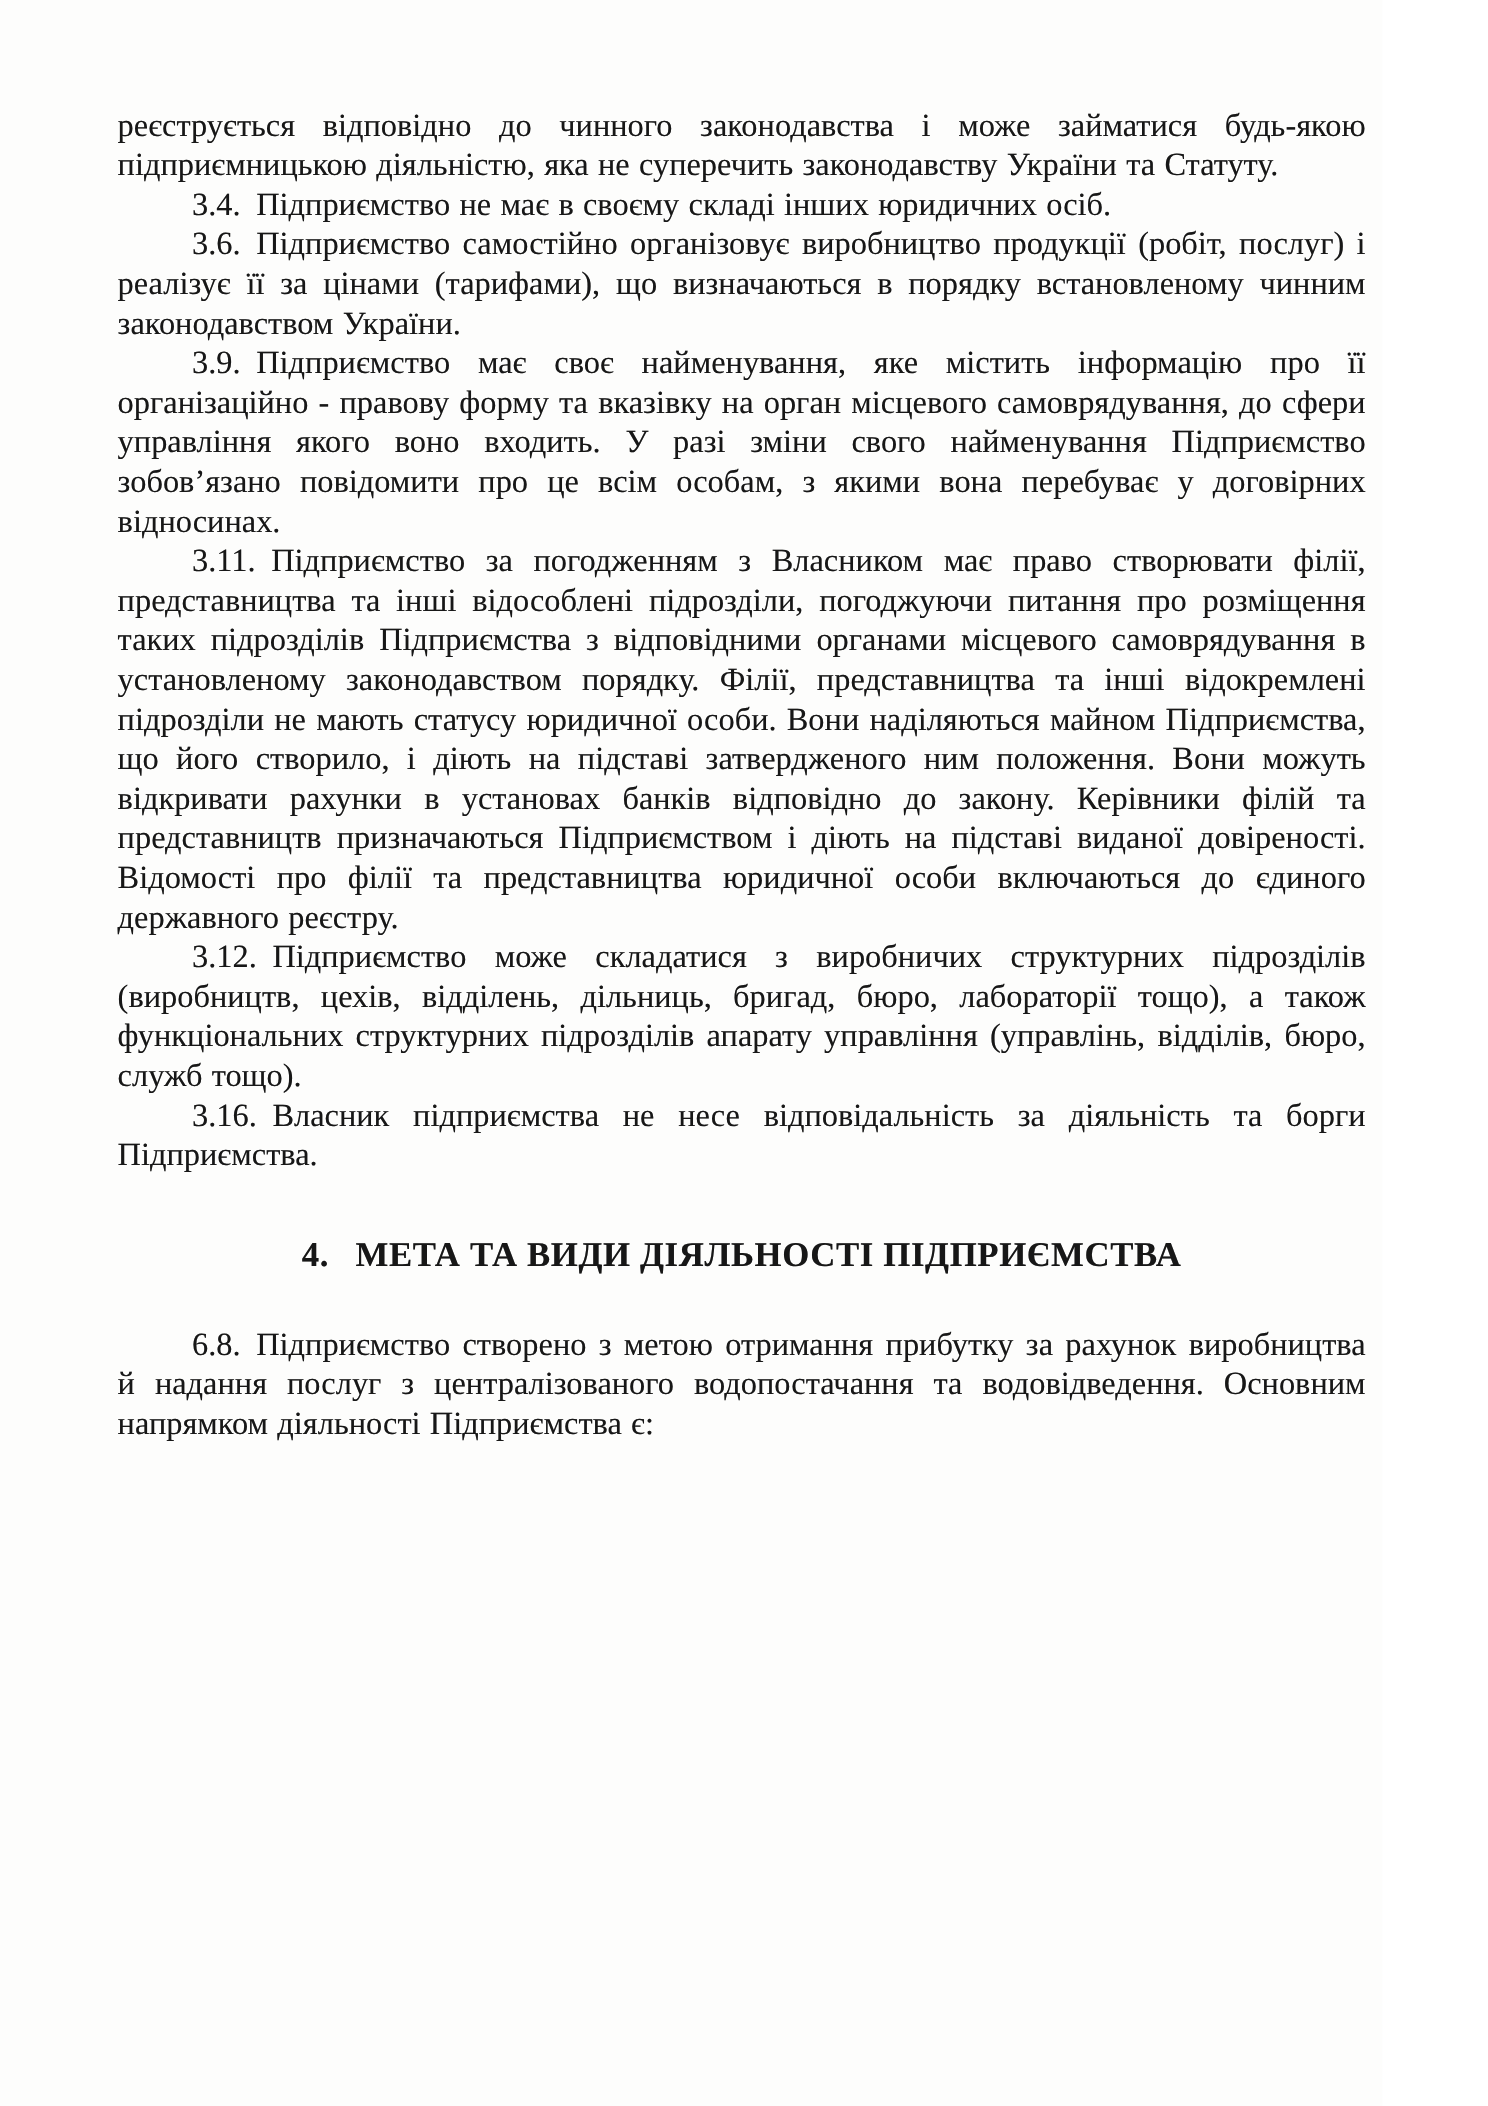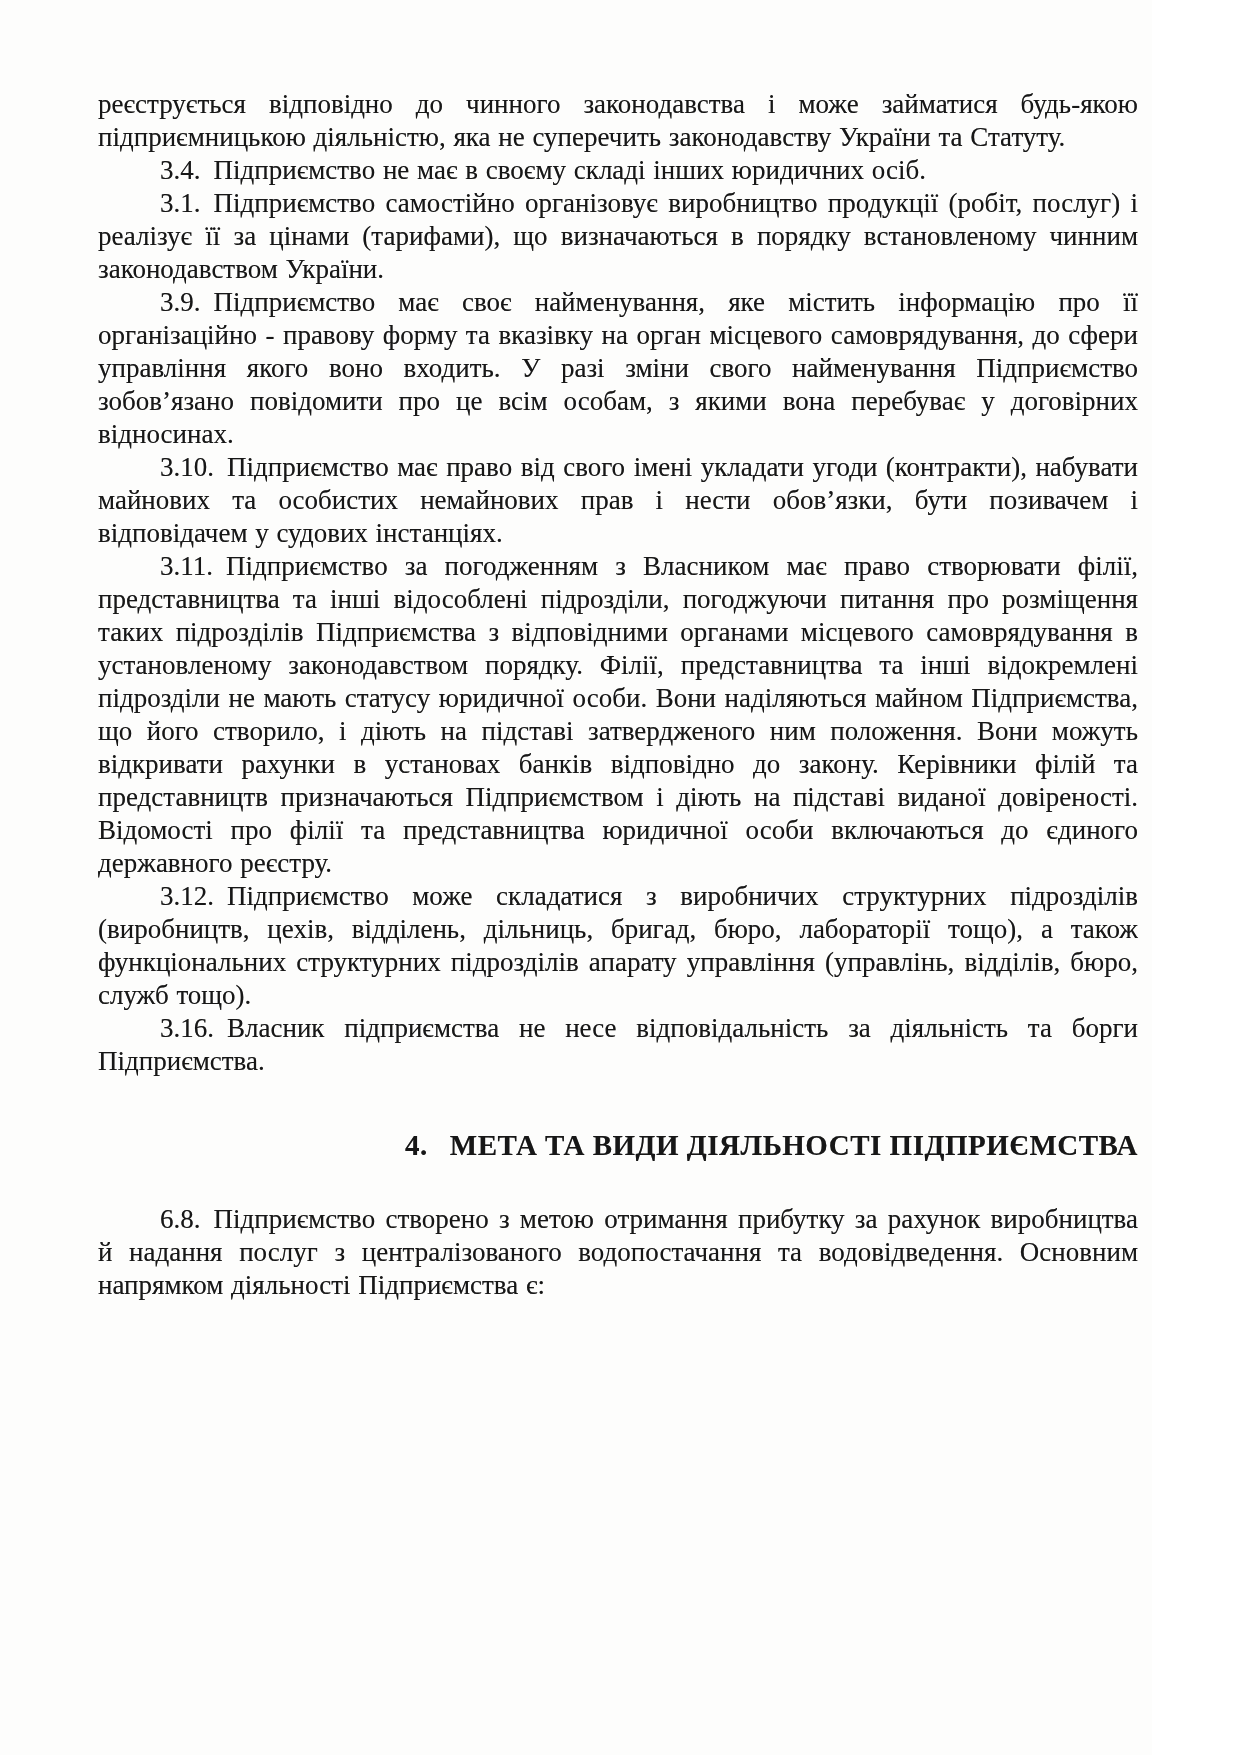--- a/index.html
+++ b/index.html
@@ -34,21 +34,21 @@
     text-indent: 62px;
   }
   .pnum {
     margin-right: 13px;
   }
   .heading {
     margin: 51px 0 41px 0;
     font-size: 29px;
     line-height: 33px;
     font-weight: 700;
-    text-align: right;
+    text-align: center;
     letter-spacing: 0.5px;
   }
   .h-num {
     margin-right: 22px;
   }
   .page-number {
     position: absolute;
     top: 1619px;
     left: 1158px;
     font-size: 27px;
@@ -63,32 +63,29 @@
 
     <p class="para">реєструється відповідно до чинного законодавства і може займатися будь-якою підприємницькою діяльністю, яка не суперечить законодавству України та Статуту.</p>
 
 
     <p class="para ind">
       <span class="pnum">3.4.</span><span>Підприємство не має в своєму складі інших юридичних осіб.</span>
     </p>
 
 
     <p class="para ind">
-      <span class="pnum">3.1.</span><span>Підприємство самостійно організовує виробництво продукції (робіт, послуг) і реалізує її за цінами (тарифами), що визначаються в порядку встановленому чинним законодавством України.</span>
+      <span class="pnum">3.6.</span><span>Підприємство самостійно організовує виробництво продукції (робіт, послуг) і реалізує її за цінами (тарифами), що визначаються в порядку встановленому чинним законодавством України.</span>
     </p>
 
 
 
     <p class="para ind">
       <span class="pnum">3.9.</span><span>Підприємство має своє найменування, яке містить інформацію про її організаційно - правову форму та вказівку на орган місцевого самоврядування, до сфери управління якого воно входить. У разі зміни свого найменування Підприємство зобов’язано повідомити про це всім особам, з якими вона перебуває у договірних відносинах.</span>
     </p>
 
-    <p class="para ind">
-      <span class="pnum">3.10.</span><span>Підприємство має право від свого імені укладати угоди (контракти), набувати майнових та особистих немайнових прав і нести обов’язки, бути позивачем і відповідачем у судових інстанціях.</span>
-    </p>
 
     <p class="para ind">
       <span class="pnum">3.11.</span><span>Підприємство за погодженням з Власником має право створювати філії, представництва та інші відособлені підрозділи, погоджуючи питання про розміщення таких підрозділів Підприємства з відповідними органами місцевого самоврядування в установленому законодавством порядку. Філії, представництва та інші відокремлені підрозділи не мають статусу юридичної особи. Вони наділяються майном Підприємства, що його створило, і діють на підставі затвердженого ним положення. Вони можуть відкривати рахунки в установах банків відповідно до закону. Керівники філій та представництв призначаються Підприємством і діють на підставі виданої довіреності. Відомості про філії та представництва юридичної особи включаються до єдиного державного реєстру.</span>
     </p>
 
     <p class="para ind">
       <span class="pnum">3.12.</span><span>Підприємство може складатися з виробничих структурних підрозділів (виробництв, цехів, відділень, дільниць, бригад, бюро, лабораторії тощо), а також функціональних структурних підрозділів апарату управління (управлінь, відділів, бюро, служб тощо).</span>
     </p>
 
     <p class="para ind">

